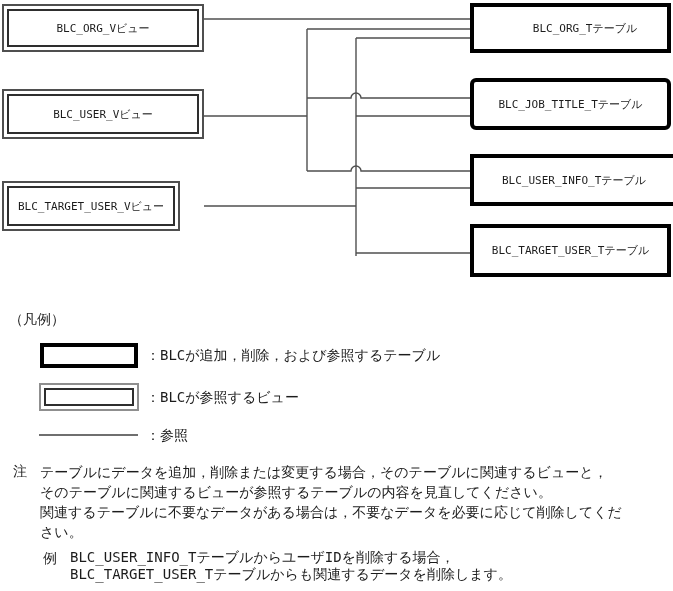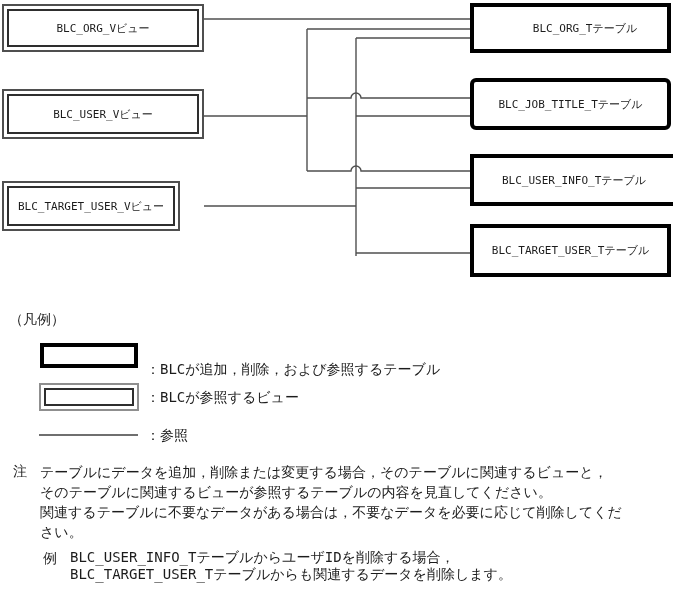--- a/index.html
+++ b/index.html
@@ -75,21 +75,21 @@
   <div class="table-box" style="left:470px;top:154px;width:208px;height:52px;">
     <span class="box-label">BLC_USER_INFO_Tテーブル</span>
   </div>
   <div class="table-box" style="left:470px;top:224px;width:201px;height:53px;">
     <span class="box-label">BLC_TARGET_USER_Tテーブル</span>
   </div>
 
   <div class="legend-title" style="left:9px;top:311px;">（凡例）</div>
 
   <div class="legend-table-sample" style="left:40px;top:343px;width:98px;height:25px;"></div>
-  <div class="legend-label" style="left:146px;top:361px;">：BLCが追加，削除，および参照するテーブル</div>
+  <div class="legend-label" style="left:146px;top:347px;">：BLCが追加，削除，および参照するテーブル</div>
 
   <div class="legend-view-sample" style="left:39px;top:383px;width:100px;height:28px;">
     <div class="legend-view-inner"></div>
   </div>
   <div class="legend-label" style="left:146px;top:389px;">：BLCが参照するビュー</div>
 
   <div class="legend-line-sample" style="left:39px;top:434px;width:99px;height:2px;"></div>
   <div class="legend-label" style="left:146px;top:427px;">：参照</div>
 
   <div class="note-marker" style="left:13px;top:463px;">注</div>

